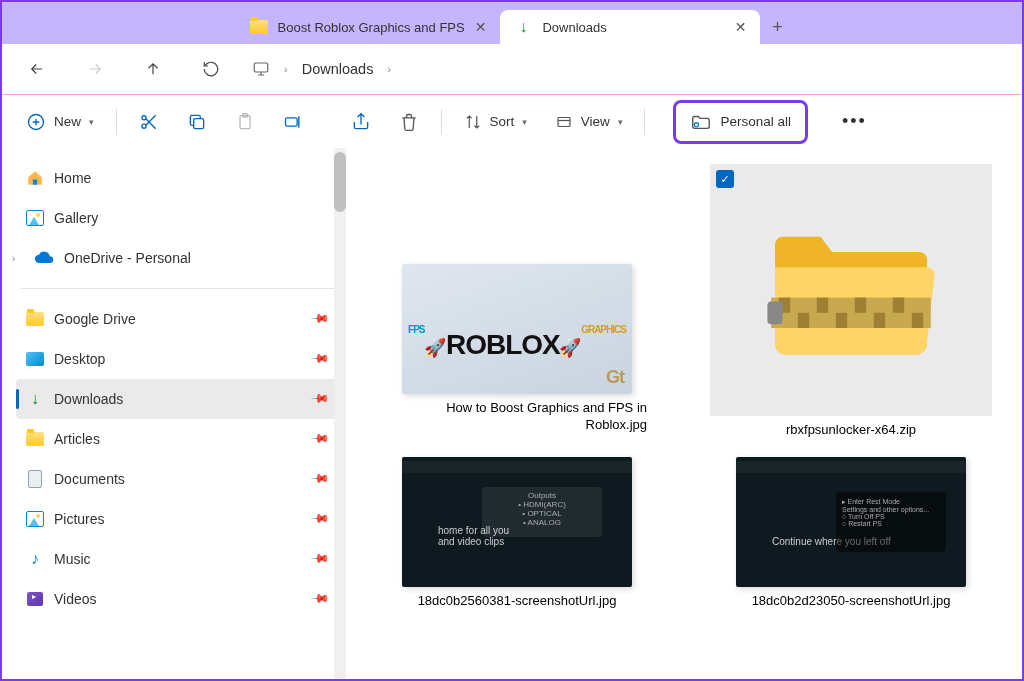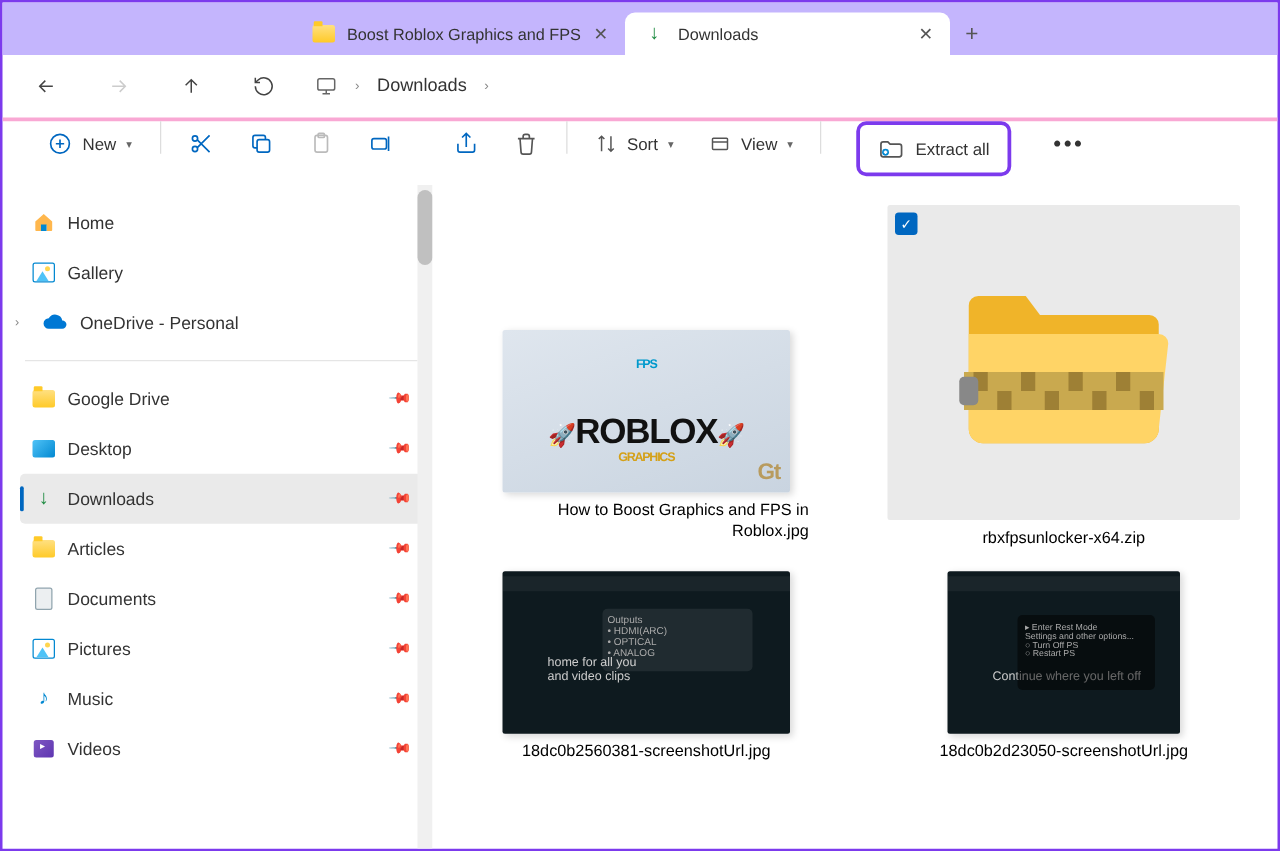--- a/index.html
+++ b/index.html
@@ -13,21 +13,21 @@
 .newtab { width: 34px; height: 34px; display: flex; align-items: center; justify-content: center; color: #555; font-size: 18px; margin-top: 8px; }
 
 
 .navbar { display: flex; align-items: center; height: 50px; padding: 0 18px; gap: 24px; }
 .navbtn { width: 34px; height: 34px; display: flex; align-items: center; justify-content: center; color: #555; border-radius: 4px; }
 .navbtn.disabled { color: #bbb; }
 .crumb { display: flex; align-items: center; gap: 14px; font-size: 14.5px; color: #333; }
 .chev { color: #888; font-size: 11px; }
 
 
-.toolbar { display: flex; height: 54px; padding: 0 26px; gap: 8px; border-top: 3px solid #f9a8d4; }
+.toolbar { display: flex; align-items: center; height: 54px; padding: 0 14px; gap: 8px; border-top: 1px solid #f9a8d4; }
 .tbtn { height: 36px; padding: 0 10px; display: flex; align-items: center; gap: 8px; font-size: 13.5px; color: #333; border-radius: 4px; }
 .tbtn svg, .navbtn svg { flex-shrink: 0; }
 .divider { width: 1px; height: 26px; background: #ddd; margin: 0 4px; }
 .car { font-size: 9px; color: #666; }
 .highlight { border: 3px solid #7c3aed; border-radius: 8px; padding: 0 14px; height: 44px; margin-left: 16px; }
 .more { font-size: 18px; margin-left: 16px; letter-spacing: 2px; }
 
 
 .body { display: flex; height: calc(100% - 146px); }
 .sidebar { width: 344px; padding: 10px 8px 10px 14px; overflow: hidden; position: relative; }
@@ -44,30 +44,30 @@
 .content { flex: 1; padding: 16px 24px; overflow: hidden; }
 .grid { display: grid; grid-template-columns: repeat(2, 1fr); gap: 18px 40px; }
 .item { display: flex; flex-direction: column; align-items: center; gap: 6px; }
 .thumb { width: 270px; height: 150px; border-radius: 2px; position: relative; }
 .thumb.big { height: 240px; }
 .itemlabel { font-size: 13px; text-align: right; line-height: 1.3; max-width: 260px; }
 .check { position: absolute; top: 6px; left: 6px; width: 18px; height: 18px; background: #0067c0; border-radius: 3px; display: flex; align-items: center; justify-content: center; color: #fff; font-size: 11px; }
 .selborder { background: #eaeaea; padding: 6px; border-radius: 2px; }
 
 
-.imgthumb { background: linear-gradient(160deg,#dfe6ee,#c9d4e0); display: flex; flex-direction: column; align-items: center; justify-content: center; font-weight: 800; letter-spacing: -1px; position: relative; box-shadow: 2px 2px 6px rgba(0,0,0,.15); }
+.imgthumb { background: linear-gradient(160deg,#dfe6ee,#c9d4e0); display: flex; flex-direction: row; align-items: center; justify-content: center; font-weight: 800; letter-spacing: -1px; position: relative; box-shadow: 2px 2px 6px rgba(0,0,0,.15); }
 .imgthumb .t1 { font-size: 10px; color: #0099cc; font-weight: 700; }
 .imgthumb .t2 { font-size: 28px; color: #111; font-family: Impact, sans-serif; margin-top: 32px; }
 .imgthumb .t3 { font-size: 10px; color: #d4a017; font-weight: 700; }
 .imgthumb .gt { position: absolute; right: 8px; bottom: 6px; font-size: 18px; font-weight: 700; color: #b89b5e; }
 .rocket { font-size: 18px; }
 .zipfolder { display: flex; align-items: center; justify-content: center; }
 .darkthumb { background: #0e1a1f; display:flex; align-items:center; justify-content:center; color:#889; font-size:10px; box-shadow: 2px 2px 6px rgba(0,0,0,.15); position:relative; overflow:hidden; }
 .darkthumb .bar{position:absolute;top:4px;left:0;right:0;height:12px;background:rgba(255,255,255,.05);}
-.darkthumb .blob{background:rgba(255,255,255,.08); width:120px; height:50px; border-radius:4px; font-size:8px; padding:4px; color:#aaa;}
+.darkthumb .blob{background:rgba(255,255,255,.08); width:120px; height:50px; border-radius:4px; font-size:8px; padding:4px; color:#aaa;text-align:center;}
 .darkthumb .blob2{position:absolute; right:20px; width:110px; height:60px; background:rgba(0,0,0,.5); border-radius:4px; font-size:7px; padding:6px; color:#aaa;}
 .darkthumb .txt{position:absolute; left:36px; bottom:40px; color:#ccc; font-size:10px;}
 
 
 .ico { width: 18px; height: 18px; display: inline-flex; align-items: center; justify-content: center; }
 .folder-y { width:18px; height:14px; background:linear-gradient(#ffe082,#ffca28); border-radius:2px; position:relative; }
 .folder-y::before { content:""; position:absolute; top:-3px; left:1px; width:7px; height:4px; background:#ffca28; border-radius:1px 1px 0 0; }
 .gallery-i { width:18px; height:16px; background:#fff; border:1.5px solid #0288d1; border-radius:2px; position:relative; overflow:hidden; }
 .gallery-i::after { content:""; position:absolute; left:2px; bottom:0; border-left:5px solid transparent; border-right:5px solid transparent; border-bottom:8px solid #4fc3f7; }
 .gallery-i::before { content:""; position:absolute; right:3px; top:2px; width:4px; height:4px; background:#ffd54f; border-radius:50%; }
@@ -192,21 +192,21 @@
     <span>View</span>
     <span class="car">▾</span>
   </div>
   <div class="divider"></div>
   <div class="tbtn highlight">
     <svg width="22" height="22" viewBox="0 0 24 24" fill="none" stroke="#555" stroke-width="1.5">
         <path d="M3 8a2 2 0 0 1 2-2h4l2 2h8a2 2 0 0 1 2 2v7a2 2 0 0 1-2 2H5a2 2 0 0 1-2-2z"></path>
         <circle cx="7" cy="15" r="3" fill="#0288d1" stroke="none"></circle>
         <path d="M7 13.5v3M5.5 15h3" stroke="#fff"></path>
       </svg>
-    <span>Extract all</span>
+    <span>Personal all</span>
   </div>
   <div class="tbtn more">•••</div>
 </div>
 
 <div class="body">
   <div class="sidebar">
     <div class="sitem">
       <svg width="18" height="18" viewBox="0 0 24 24">
           <path fill="#ffb74d" d="M3 11 12 3l9 8v9a1 1 0 0 1-1 1h-5v-6h-6v6H4a1 1 0 0 1-1-1z"></path>
           <path fill="#0288d1" d="M9 14h6v7H9z"></path>
@@ -325,21 +325,21 @@
 
       <div class="item">
         <div class="thumb darkthumb" style="width:230px;height:130px">
           <div class="bar"></div>
           <div class="txt">home for all you<br>and video clips</div>
           <div class="blob" style="position:absolute; right:30px; top:30px;">Outputs<br>• HDMI(ARC)<br>• OPTICAL<br>• ANALOG</div>
         </div>
         <div class="itemlabel">18dc0b2560381-screenshotUrl.jpg</div>
       </div>
       <div class="item">
-        <div class="thumb darkthumb" style="width:186px;height:130px">
+        <div class="thumb darkthumb" style="width:230px;height:130px">
           <div class="bar"></div>
           <div class="txt">Continue where you left off</div>
           <div class="blob2">▸ Enter Rest Mode<br>Settings and other options...<br>○ Turn Off PS<br>○ Restart PS</div>
         </div>
         <div class="itemlabel">18dc0b2d23050-screenshotUrl.jpg</div>
       </div>
     </div>
   </div>
 </div>
 

